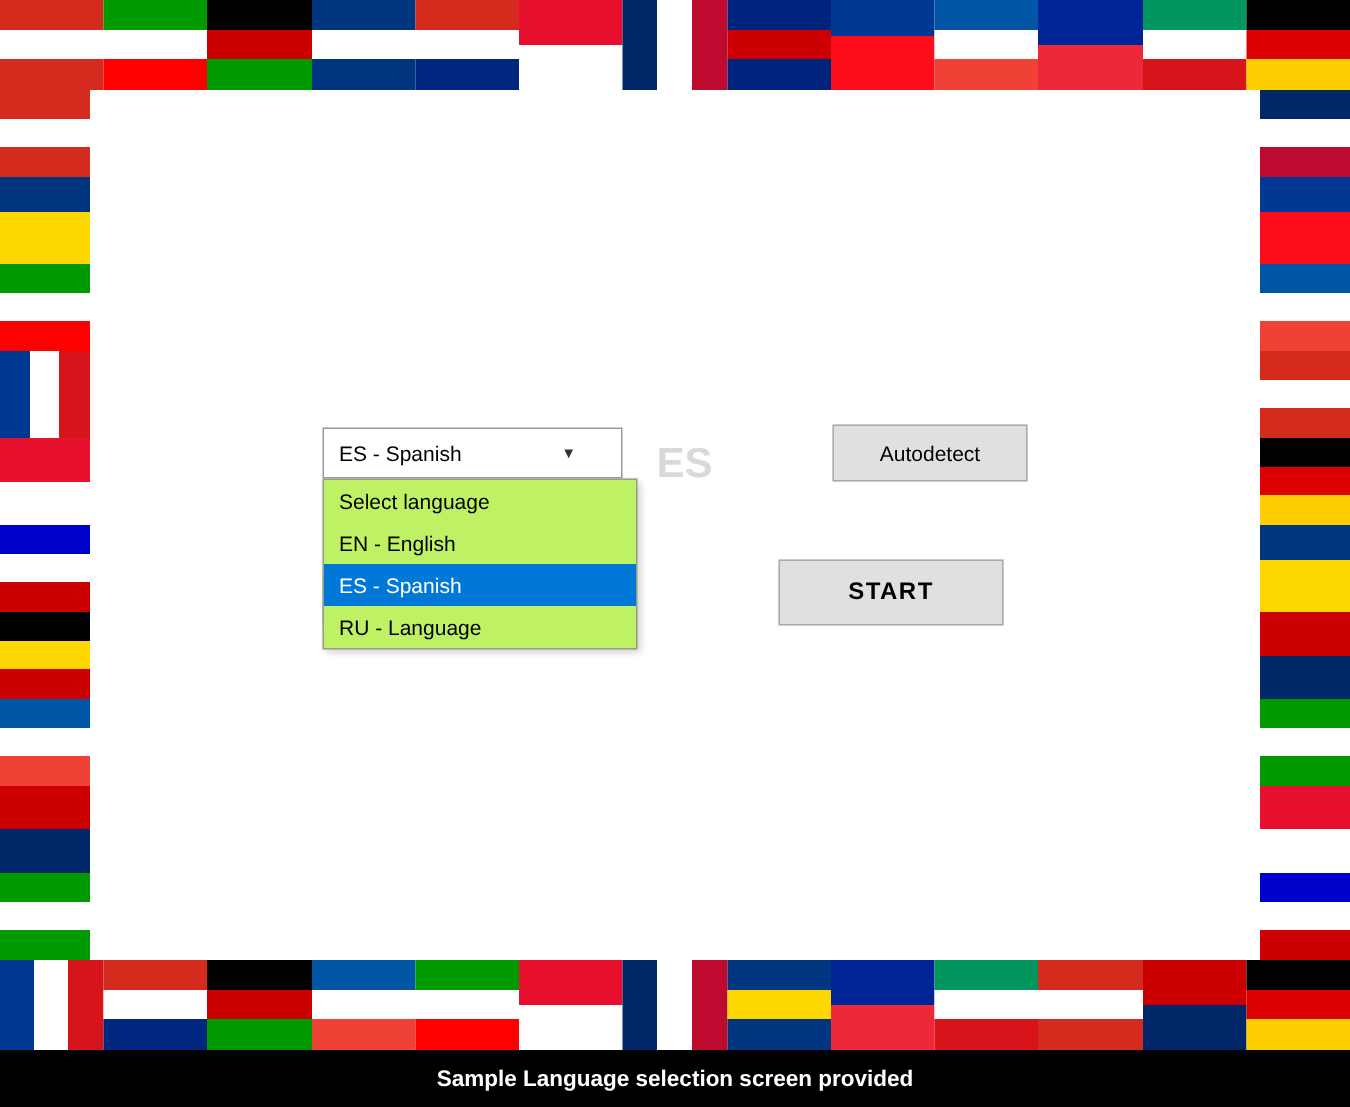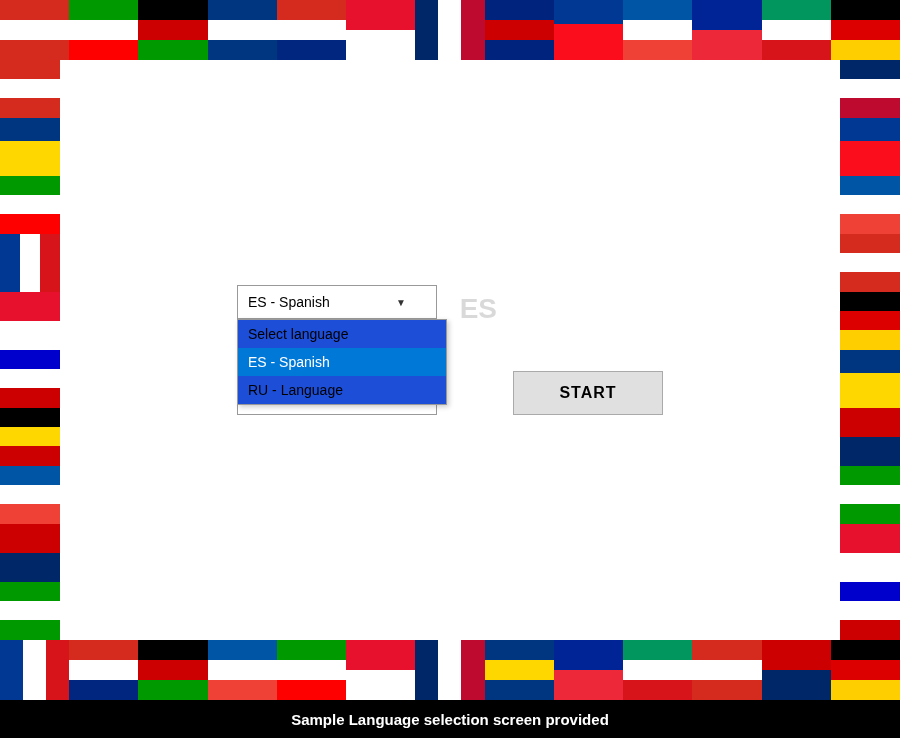--- a/index.html
+++ b/index.html
@@ -120,21 +120,21 @@
     .row-top {
       display: flex;
       align-items: center;
       gap: 140px;
       position: relative;
     }
 
     .row-bottom {
       display: flex;
       align-items: flex-end;
-      gap: 76px;
+      gap: 104px;
     }
 
     
     .dropdown-wrapper {
       position: relative;
       border-radius: 15px;
     }
 
     .language-select-display {
       width: 200px;
@@ -152,21 +152,21 @@
     .dropdown-arrow {
       font-size: 10px;
       color: #333;
     }
 
     .dropdown-menu {
       position: absolute;
       top: 100%;
       left: 0;
       width: 210px;
-      background: #1d4ed8;
+      background: #bef264;
       border: 1px solid #999;
       z-index: 100;
       box-shadow: 2px 2px 5px rgba(0,0,0,0.2);
     }
 
     .dropdown-item {
       padding: 6px 10px;
       font-size: 14px;
       cursor: pointer;
       white-space: nowrap;
@@ -315,26 +315,28 @@
   <div class="center-content">
 
     <div class="row-top">
       <div class="dropdown-wrapper">
         <div class="language-select-display">
           <span>ES - Spanish</span>
           <span class="dropdown-arrow">▼</span>
         </div>
         <div class="dropdown-menu">
           <div class="dropdown-item">Select language</div>
+          <div class="dropdown-item">EN - English</div>
           <div class="dropdown-item selected">ES - Spanish</div>
           <div class="dropdown-item">RU - Language</div>
         </div>
         <span class="es-badge">ES</span>
       </div>
 
+      <button class="autodetect-btn">Autodetect</button>
     </div>
 
     <div class="row-bottom">
       <div class="player-name-section">
         <label class="player-name-label">Player name</label>
         <input class="player-name-input" type="text" value="Alex" style="">
       </div>
       <button class="start-btn">START</button>
     </div>
 

